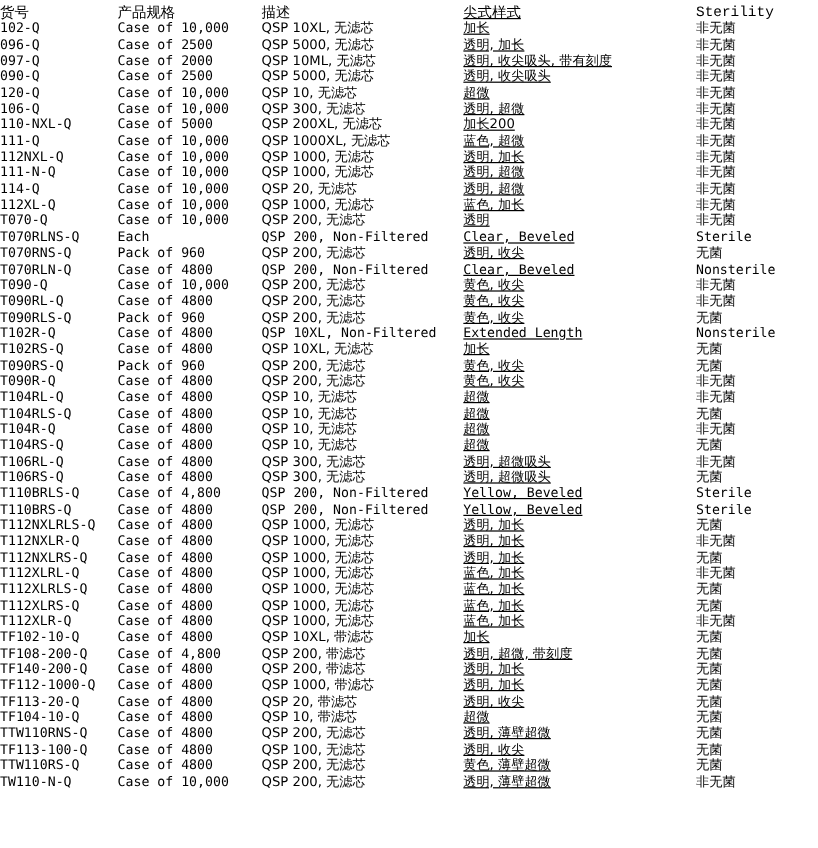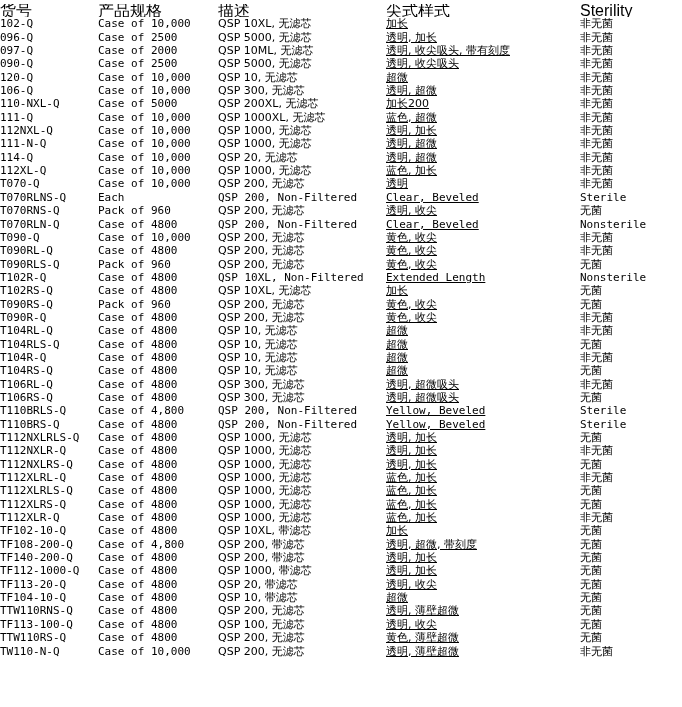--- a/index.html
+++ b/index.html
@@ -42,24 +42,24 @@
   col.c2 { width: 168px; }
   col.c3 { width: 194px; }
   col.c4 { width: 102px; }
   td.col0, th.col0 { padding-left: 6px; }
   td.col1, th.col1 { padding-left: 0px; }
   td.col2, th.col2 { padding-left: 0px; }
   td.col3, th.col3 { padding-left: 0px; text-decoration: underline; }
   td.col4, th.col4 { padding-left: 0px; }
   thead th {
     font-family: "DejaVu Sans", "Liberation Sans", sans-serif;
-    font-size: 16px;
+    font-size: 12px;
   }
   thead th.col4 {
-    font-family: Liberation Sans, sans-serif;
+    font-family: Liberation Mono, monospace;
   }
   td.cjk {
     font-family: "DejaVu Sans", "Liberation Sans", sans-serif;
   }
 </style>
 </head>
 <body>
 
 <div class="sheet">
   <table class="spec">

